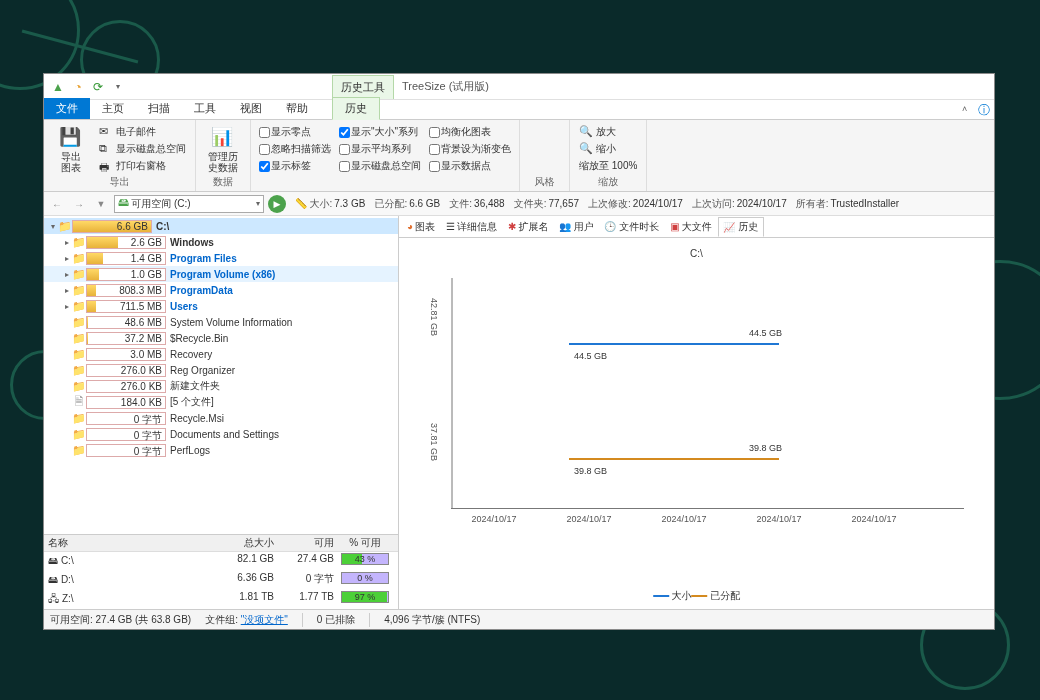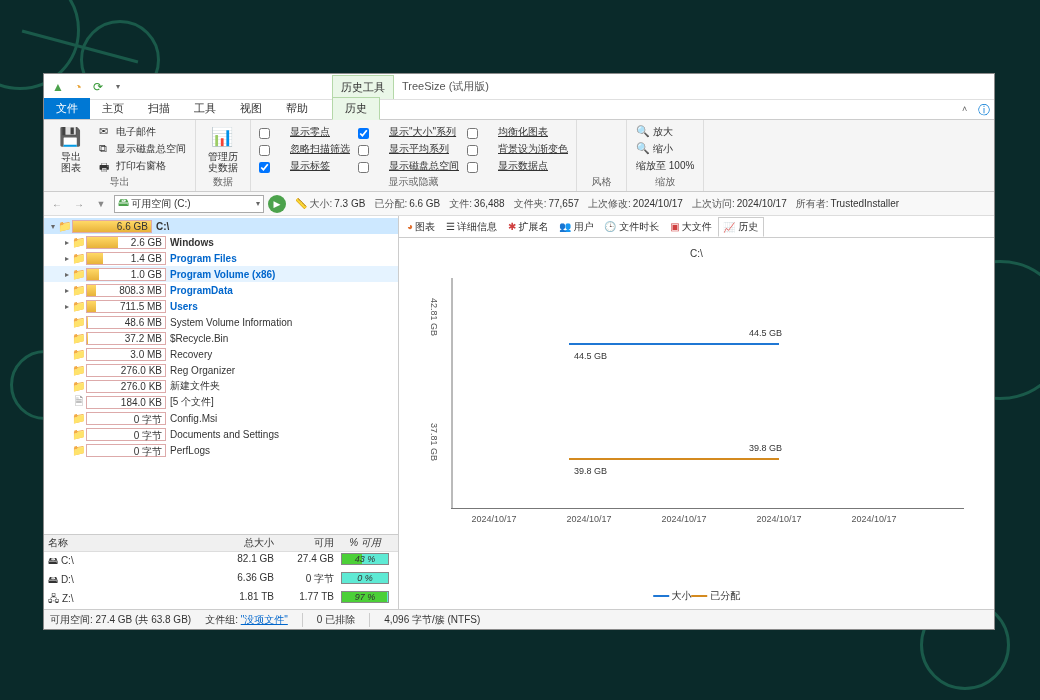--- a/index.html
+++ b/index.html
@@ -35,21 +35,21 @@
 .ribbon { height: 72px; background: #f5f5f5; border-bottom: 1px solid #ccc; display: flex; }
 .rgroup { border-right: 1px solid #ddd; padding: 2px 6px; display: flex; flex-direction: column; }
 .rgroup .gbody { flex: 1; display: flex; align-items: flex-start; gap: 4px; }
 .rgroup .gname { font-size: 10px; color: #666; text-align: center; }
 .bigbt { display: flex; flex-direction: column; align-items: center; width: 42px; padding-top: 2px; gap: 1px; cursor: pointer; }
 .bigbt .ic { width: 26px; height: 26px; display: flex; align-items: center; justify-content: center; font-size: 18px; }
 .bigbt span { font-size: 10px; line-height: 11px; text-align: center; }
 .smcol { display: flex; flex-direction: column; gap: 1px; padding-top: 2px; }
 .smbt { display: flex; align-items: center; gap: 3px; padding: 1px 3px; font-size: 10px; cursor: pointer; }
 .smbt .ic { width: 14px; height: 14px; font-size: 11px; }
-.ckrow { display: flex; align-items: flex-end; gap: 20px; font-size: 10px; padding: 1px 2px; text-decoration: underline; }
+.ckrow { display: flex; align-items: center; gap: 1px; font-size: 10px; padding: 1px 2px; }
 .ckrow input { width: 11px; height: 11px; }
 
 .navbar { height: 24px; background: #f8f8f8; border-bottom: 1px solid #ddd; display: flex; align-items: center; gap: 4px; padding: 0 4px; font-size: 10px; }
 .navbt { width: 18px; height: 18px; display: flex; align-items: center; justify-content: center; color: #888; cursor: pointer; }
 .pathbox { flex: 0 0 150px; height: 18px; border: 1px solid #aaa; background: #fff; display: flex; align-items: center; padding: 0 3px; gap: 2px; }
 .driveic { color: #4ca24c; font-size: 11px; }
 .gobt { width: 18px; height: 18px; background: #4ca24c; border-radius: 50%; color: #fff; display: flex; align-items: center; justify-content: center; font-size: 9px; }
 .stat { display: flex; align-items: center; gap: 2px; margin-left: 5px; }
 .stat b { font-weight: normal; color: #555; }
 
@@ -66,22 +66,22 @@
 .fic.file { color: #888; }
 .tname { color: #333; }
 .tname.blue { color: #0066cc; font-weight: bold; }
 .tname.bold { font-weight: bold; }
 
 .drives { border-top: 1px solid #ccc; }
 .dhead, .drow { display: flex; font-size: 10px; padding: 1px 4px; }
 .dhead { background: #f0f0f0; border-bottom: 1px solid #ddd; }
 .dcol1 { flex: 1; }
 .dcol2, .dcol3 { width: 60px; text-align: right; }
-.dcol4 { width: 60px; text-align: center; padding-left: 2px; font-style: italic; }
-.pct { display: inline-block; width: 48px; border: 1px solid #888; position: relative; text-align: center; font-size: 9px; background: #5eead4; }
+.dcol4 { width: 60px; text-align: center; padding-left: 2px; }
+.pct { display: inline-block; width: 48px; border: 1px solid #888; position: relative; text-align: center; font-size: 9px; background: #c4b5fd; }
 .pct .pf { position: absolute; left: 0; top: 0; bottom: 0; background: #4cd038; }
 .pct .pt { position: relative; }
 
 .rightcol { flex: 1; display: flex; flex-direction: column; }
 .rtabs2 { height: 22px; border-bottom: 1px solid #ccc; display: flex; align-items: center; gap: 1px; padding: 0 3px; font-size: 10px; }
 .rt2 { display: flex; align-items: center; gap: 2px; padding: 2px 5px; cursor: pointer; }
 .rt2.active { background: #fff; border: 1px solid #ccc; border-bottom: 1px solid #fff; margin-bottom: -1px; }
 .rt2 .ic { font-size: 10px; }
 
 .chart { flex: 1; position: relative; background: #fff; }
@@ -211,21 +211,20 @@
           <label class="ckrow">
               <input type="checkbox" style="">
               <span>背景设为渐变色</span>
             </label>
           <label class="ckrow">
               <input type="checkbox" style="">
               <span>显示数据点</span>
             </label>
         </div>
       </div>
-      <div class="gname">显示或隐藏</div>
     </div>
 
     <div class="rgroup" style="width:50px">
       <div class="gbody"></div>
       <div class="gname">风格</div>
     </div>
 
     <div class="rgroup">
       <div class="gbody">
         <div class="smcol">
@@ -398,21 +397,21 @@
             </span>
             <span class="tname">[5 个文件]</span>
           </div>
           <div class="trow" style="padding-left: 18px;">
             <span class="twisty"></span>
             <span class="fic">📁</span>
             <span class="barcell">
               <span class="barfill" style="width:0%"></span>
               <span class="bartxt">0 字节</span>
             </span>
-            <span class="tname">Config.Msi</span>
+            <span class="tname">Recycle.Msi</span>
           </div>
           <div class="trow" style="padding-left: 18px;">
             <span class="twisty"></span>
             <span class="fic">📁</span>
             <span class="barcell">
               <span class="barfill" style="width:0%"></span>
               <span class="bartxt">0 字节</span>
             </span>
             <span class="tname">Documents and Settings</span>
           </div>

